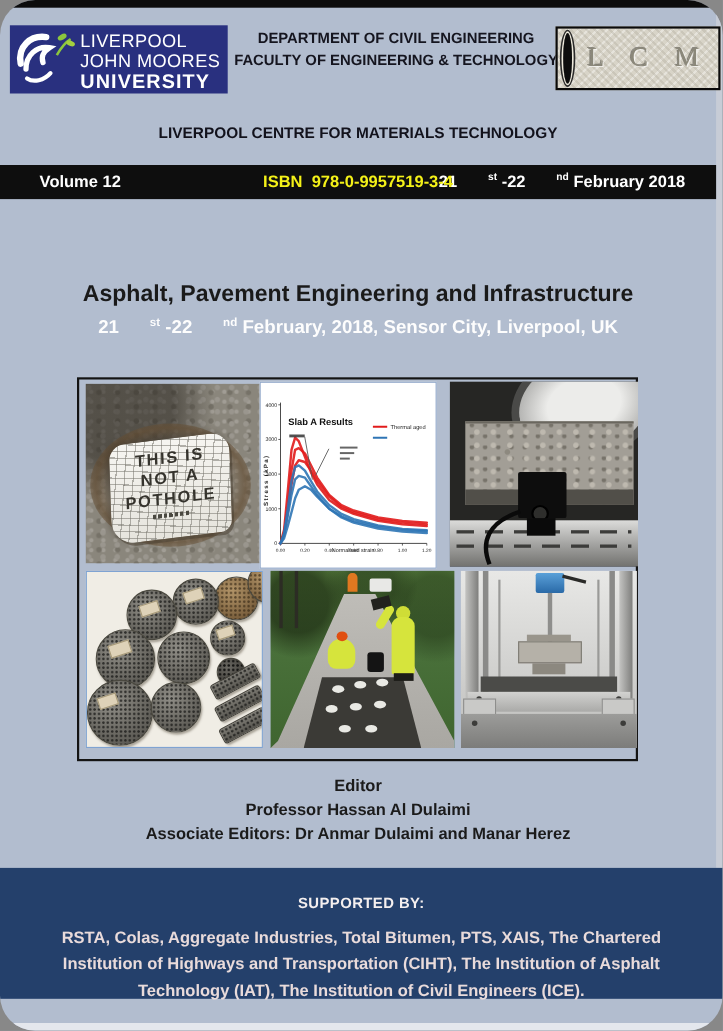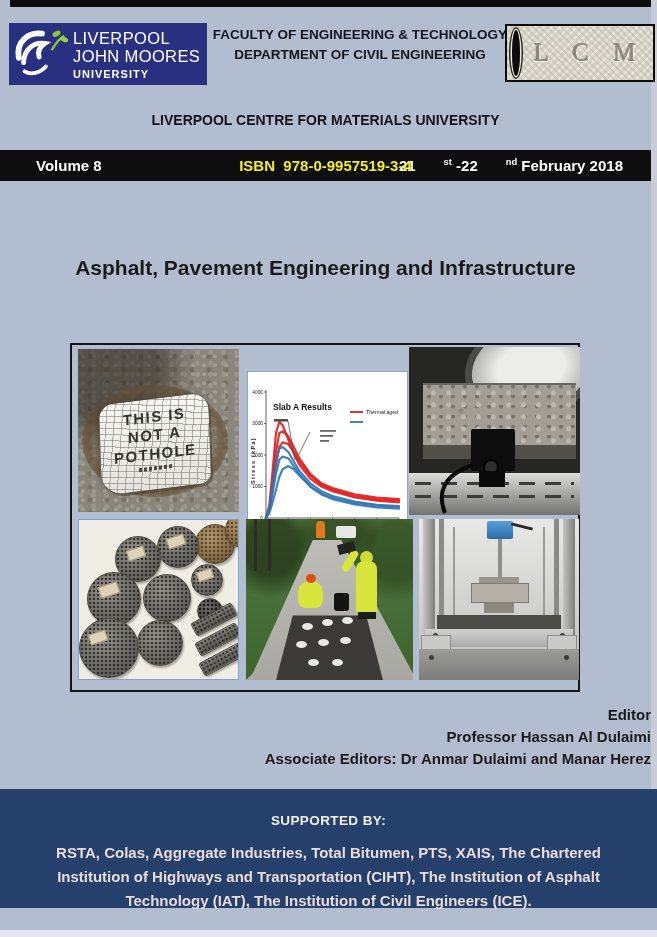--- a/index.html
+++ b/index.html
@@ -1,27 +1,27 @@
 <!DOCTYPE html>
 <html><head>
 <meta charset="utf-8">
 <style>
   html,body{margin:0;padding:0;background:#888;}
   .page{position:relative;width:657px;height:937px;background:#b2bdcf;overflow:hidden;
-        font-family:"Liberation Sans",sans-serif;}
+        font-family:"Liberation Sans",sans-serif;border-radius:32px;}
   
   .top-bar{position:absolute;left:10px;top:0;width:641px;height:7px;background:#0c0c0c;}
   .right-margin{position:absolute;right:0;top:0;width:6px;height:789px;background:#c7ccd6;}
   .bottom-strip{position:absolute;left:0;top:930px;width:657px;height:7px;background:#e4e7ed;}
   
   .ljmu{position:absolute;left:9px;top:23px;width:198px;height:62px;background:#29307f;}
   .ljmu svg{position:absolute;left:4px;top:3px;}
   .ljmu-text{position:absolute;left:64px;top:6px;color:#fff;}
   .ljmu-text .l1,.ljmu-text .l2{font-size:16.5px;line-height:18px;letter-spacing:.4px;}
-  .ljmu-text .l3{font-size:11px;line-height:16px;font-weight:bold;letter-spacing:1px;margin-top:1px;}
+  .ljmu-text .l3{font-size:18px;line-height:16px;font-weight:bold;letter-spacing:1px;margin-top:1px;}
   .faculty{position:absolute;left:205px;top:25px;width:310px;text-align:center;
            font-weight:bold;font-size:13.5px;line-height:1.5;color:#15151f;}
   .lcmt{position:absolute;left:505px;top:24px;width:146px;height:54px;border:2px solid #0a0a0a;
         background:
           repeating-linear-gradient(45deg,rgba(160,155,140,.25) 0 2px,transparent 2px 5px),
           repeating-linear-gradient(-45deg,rgba(255,255,255,.35) 0 2px,transparent 2px 6px),
           #d8d4c8;
         display:flex;align-items:center;}
   .lcmt-ball{width:34px;height:38px;margin-left:5px;border-radius:50%;
         background:radial-gradient(circle at 38% 30%,#ffdf4d 0%,#f0a800 35%,#7a5600 68%,#171000 92%);
@@ -64,21 +64,21 @@
       background:
         repeating-linear-gradient(96deg,rgba(120,118,110,.55) 0 1px,transparent 1px 8px),
         repeating-linear-gradient(8deg,rgba(120,118,110,.55) 0 1px,transparent 1px 6px),
         linear-gradient(#f6f5f1,#e6e4dd);
       box-shadow:2px 3px 0 rgba(70,60,45,.5),-2px -2px 6px rgba(60,50,40,.45);
       text-align:center;padding-top:9px;box-sizing:border-box;}
   .mosaic .mline{font-weight:bold;font-size:15px;line-height:1.22;letter-spacing:1.5px;color:#35332d;}
   .mosaic .sig{width:34px;height:4px;margin:3px auto 0;
       background:repeating-linear-gradient(90deg,#4a4840 0 3px,transparent 3px 5px);}
   
-  .p2{left:175px;top:2px;width:159px;height:168px;background:#fff;border:1px solid #8fa6c8;box-sizing:content-box;margin-top:24px;}
+  .p2{left:164px;top:2px;width:159px;height:168px;background:#fff;border:1px solid #8fa6c8;box-sizing:content-box;}
   
   .p3{left:337px;top:2px;width:171px;height:168px;background:#262624;}
   .cam-ellipse{position:absolute;top:-30px;right:-18px;width:120px;height:88px;border-radius:50%;
       background:radial-gradient(#ececea 0 40%,#a8a8a6 78%,#7e7e7c);border:7px solid #4a4a48;transform:rotate(-15deg);}
   .cam-slab{position:absolute;top:36px;left:14px;right:4px;height:74px;border-top:2px solid #6a675f;
       background:
         radial-gradient(circle at 25% 35%,#8d897f 0 2px,transparent 3px),
         radial-gradient(circle at 70% 65%,#beb9af 0 2px,transparent 3px),
         radial-gradient(circle at 50% 15%,#77736a 0 1.5px,transparent 2.5px),
         #a29e96;
@@ -140,21 +140,21 @@
   .center-rod{position:absolute;left:79px;top:20px;width:4px;height:46px;background:#8e8e8c;}
   .upper-plate{position:absolute;left:60px;top:58px;width:40px;height:6px;background:#99958c;}
   .specimen{position:absolute;left:52px;top:64px;width:56px;height:18px;background:#b5b1a8;border:1px solid #7d7a72;}
   .fixture{position:absolute;left:65px;top:84px;width:30px;height:10px;background:#8c887f;}
   .platform{position:absolute;left:18px;top:96px;width:124px;height:14px;background:#4b4b48;}
   .plate{position:absolute;left:6px;top:110px;width:148px;height:18px;background:linear-gradient(#d2d2d0,#aaaaa8);}
   .bolt{position:absolute;width:5px;height:5px;border-radius:50%;background:#3c3c3a;}
   .bracket{position:absolute;top:116px;width:28px;height:28px;background:#c9c9c7;border:1px solid #8e8e8c;}
   .base-dark{position:absolute;left:0;top:130px;width:100%;height:31px;background:linear-gradient(#9c9c9a,#7c7c7a);}
   
-  .ed1,.ed2,.ed3{position:absolute;left:0;width:651px;text-align:right;font-weight:bold;color:#1b1b1b;font-size:15px;}
+  .ed1,.ed2,.ed3{position:absolute;left:0;width:651px;text-align:center;font-weight:bold;color:#1b1b1b;font-size:15px;}
   .ed1{top:706px;} .ed2{top:728px;} .ed3{top:750px;}
   .footer{position:absolute;left:0;top:789px;width:657px;height:119px;background:#24406b;}
   .footer .sup-head{margin-top:24px;text-align:center;font-weight:bold;font-size:13.5px;color:#f4efef;letter-spacing:.4px;}
   .footer .sup-body{margin:13px auto 0;width:620px;text-align:center;font-weight:bold;font-size:15px;
       line-height:1.6;color:#e9dbdb;}
 </style>
 </head>
 <body>
 
 <div class="page">
@@ -171,38 +171,39 @@
       <ellipse cx="53" cy="13" rx="4.2" ry="2.4" fill="#a3cf3e" transform="rotate(22 53 13)"></ellipse>
     </svg>
     <div class="ljmu-text">
       <div class="l1">LIVERPOOL</div>
       <div class="l2">JOHN MOORES</div>
       <div class="l3">UNIVERSITY</div>
     </div>
   </div>
 
   <div class="faculty">
+    <div>DEPARTMENT OF CIVIL ENGINEERING</div>
     <div>FACULTY OF ENGINEERING &amp; TECHNOLOGY</div>
-    <div>DEPARTMENT OF CIVIL ENGINEERING</div>
   </div>
 
   <div class="lcmt">
     <span class="lcmt-ball"></span>
     <span class="lcmt-letters">L C M T</span>
   </div>
 
-  <div class="centre-line">LIVERPOOL CENTRE FOR MATERIALS UNIVERSITY</div>
+  <div class="centre-line">LIVERPOOL CENTRE FOR MATERIALS TECHNOLOGY</div>
 
   <div class="info-bar">
-    <span class="vol">Volume 8</span>
+    <span class="vol">Volume 12</span>
     <span class="isbn">ISBN  978-0-9957519-3-4</span>
     <span class="dt"><span>21</span><sup>st</sup><span> -22</span><sup>nd</sup><span> February 2018</span></span>
   </div>
 
   <div class="t3">Asphalt, Pavement Engineering and Infrastructure</div>
+  <div class="tdate"><span>21</span><sup>st</sup><span> -22</span><sup>nd</sup><span> February, 2018, Sensor City, Liverpool, UK</span></div>
 
   <div class="collage">
 
     <div class="panel p1">
       <div class="soil"></div>
       <div class="mosaic">
         <div class="mline">THIS IS</div>
         <div class="mline">NOT A</div>
         <div class="mline">POTHOLE</div>
         <div class="sig"></div>

